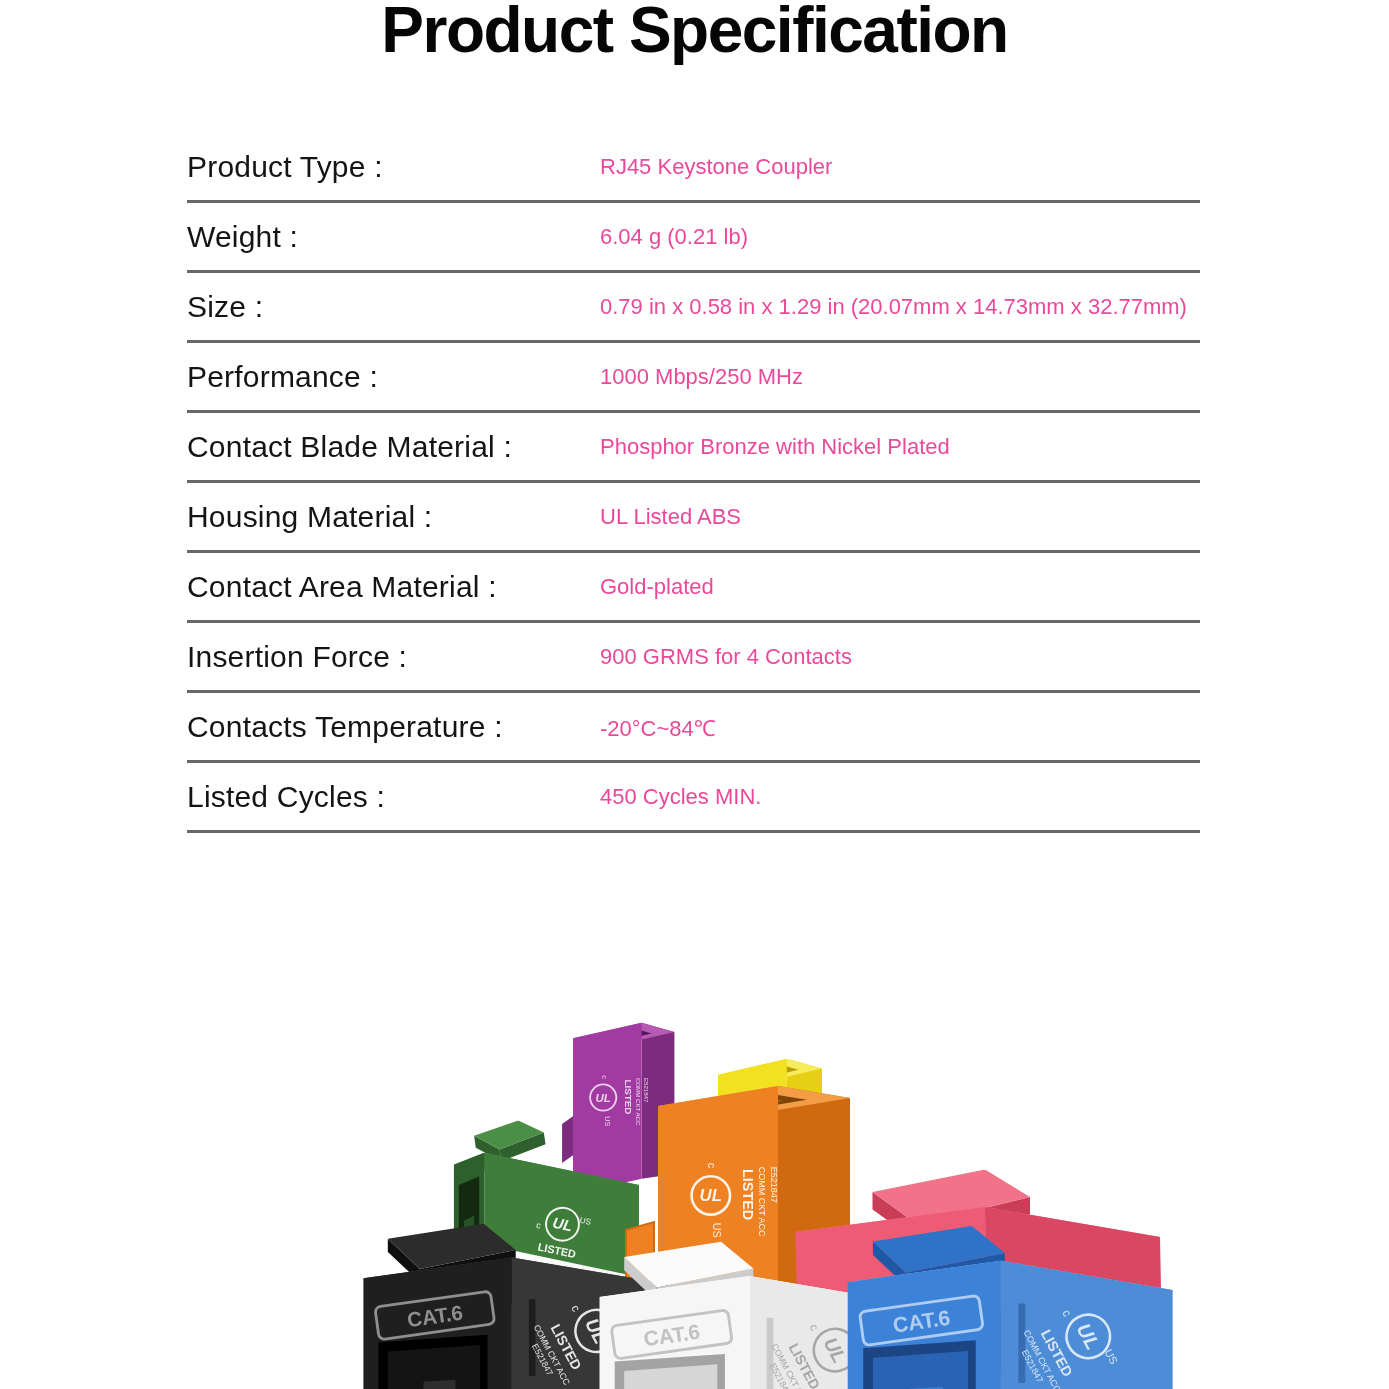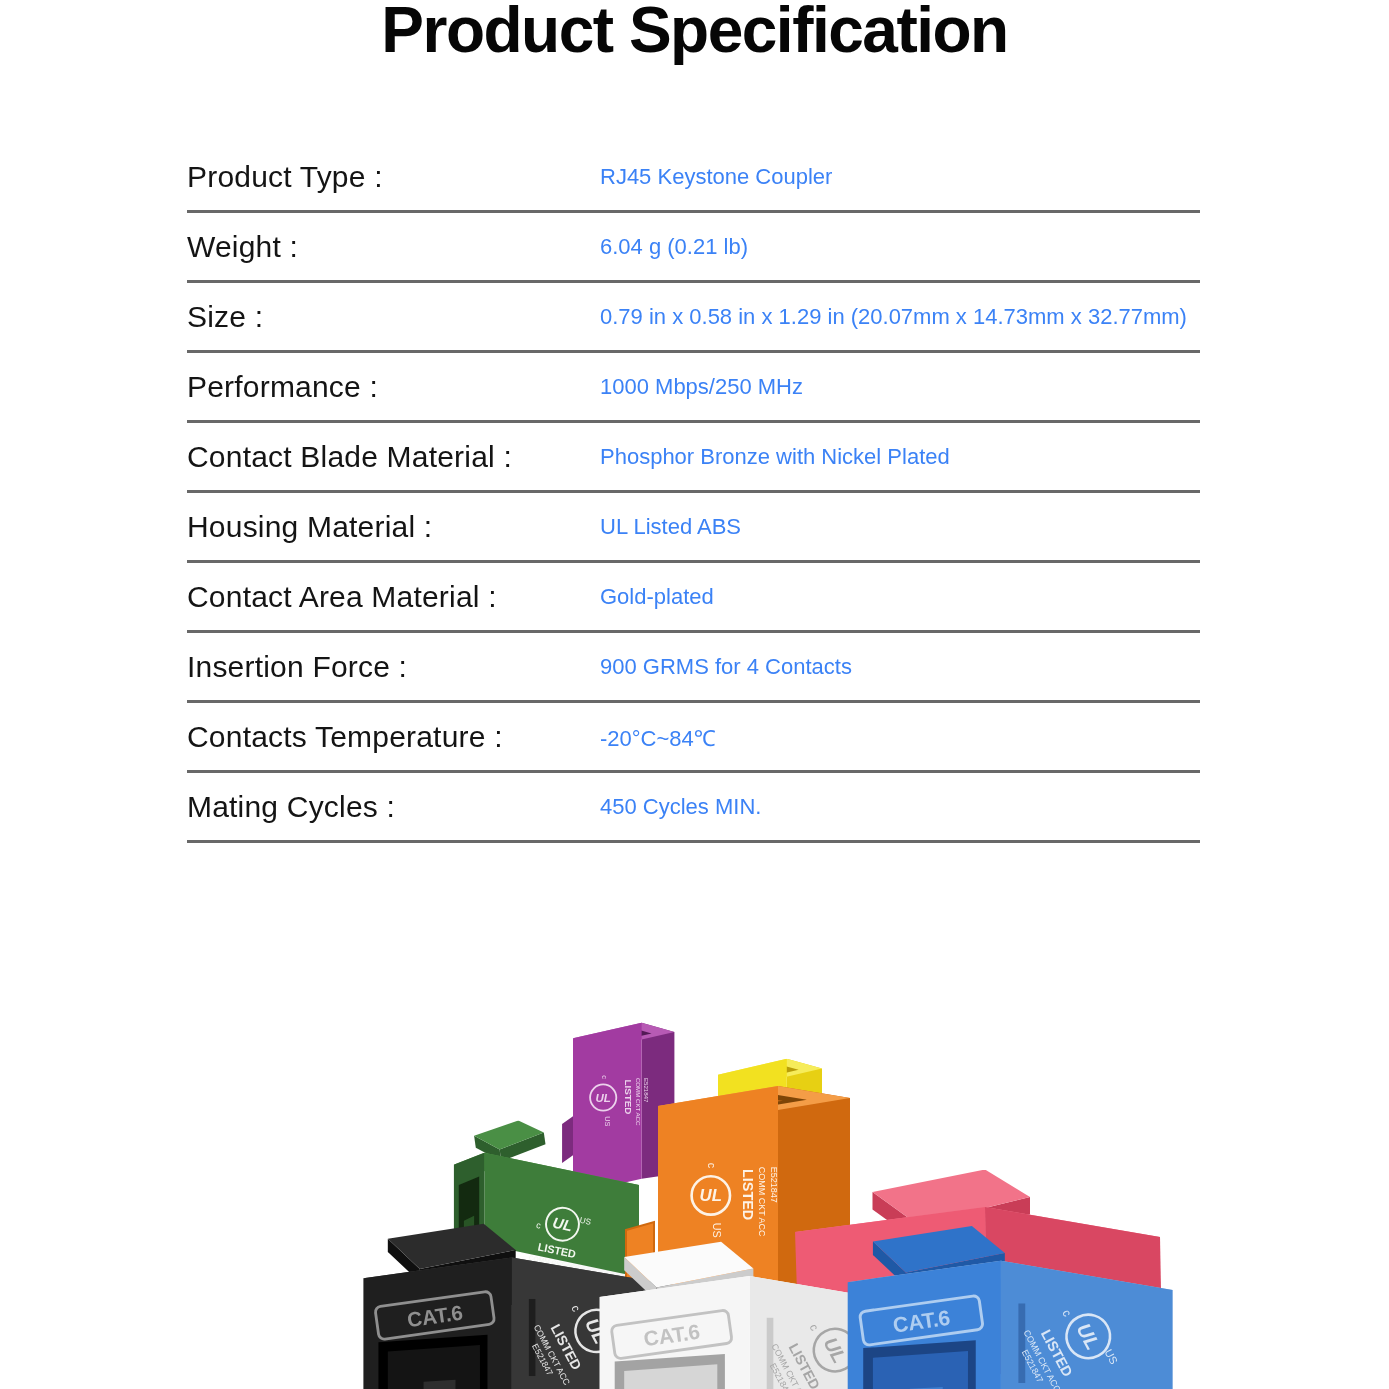--- a/index.html
+++ b/index.html
@@ -1,25 +1,25 @@
 <!DOCTYPE html>
 <html><head>
 <meta charset="utf-8">
 <style>
   html,body{margin:0;padding:0;background:#fff;}
   body{width:1389px;height:1389px;position:relative;overflow:hidden;
        font-family:"Liberation Sans",sans-serif;color:#111;}
   .title{position:absolute;top:-10px;left:0;width:100%;text-align:center;
          font-size:64px;font-weight:bold;letter-spacing:-1.5px;color:#060606;
          line-height:80px;white-space:nowrap;}
-  .spec-table{position:absolute;left:187px;top:143px;width:1013px;}
+  .spec-table{position:absolute;left:187px;top:133px;width:1013px;}
   .spec-row{position:relative;height:67px;border-bottom:3px solid #686868;
             display:flex;align-items:center;}
   .spec-label{font-size:30px;color:#141414;letter-spacing:0.2px;}
-  .spec-value{position:absolute;left:413px;font-size:22px;color:#3b82f6;}
+  .spec-value{position:absolute;left:413px;font-size:22px;color:#ec4899;}
   .product-image{position:absolute;left:340px;top:1012px;width:850px;height:404px;}
   svg text{font-family:"Liberation Sans",sans-serif;}
 </style>
 </head>
 <body>
 
 <div class="title">Product Specification</div>
 
 <div class="spec-table">
     <div class="spec-row">
@@ -52,21 +52,21 @@
     </div>
     <div class="spec-row">
       <div class="spec-label">Insertion Force :</div>
       <div class="spec-value">900 GRMS for 4 Contacts</div>
     </div>
     <div class="spec-row">
       <div class="spec-label">Contacts Temperature :</div>
       <div class="spec-value">-20°C~84℃</div>
     </div>
     <div class="spec-row">
-      <div class="spec-label">Mating Cycles :</div>
+      <div class="spec-label">Listed Cycles :</div>
       <div class="spec-value">450 Cycles MIN.</div>
     </div>
   </div>
 
 <div class="product-image">
   <svg id="couplers-svg" width="850" height="404" viewBox="0 0 850 404" xmlns="http://www.w3.org/2000/svg">
       <defs>
         <filter id="blurF" x="-60%" y="-300%" width="220%" height="700%">
            <feGaussianBlur stdDeviation="6"></feGaussianBlur>
         </filter>

